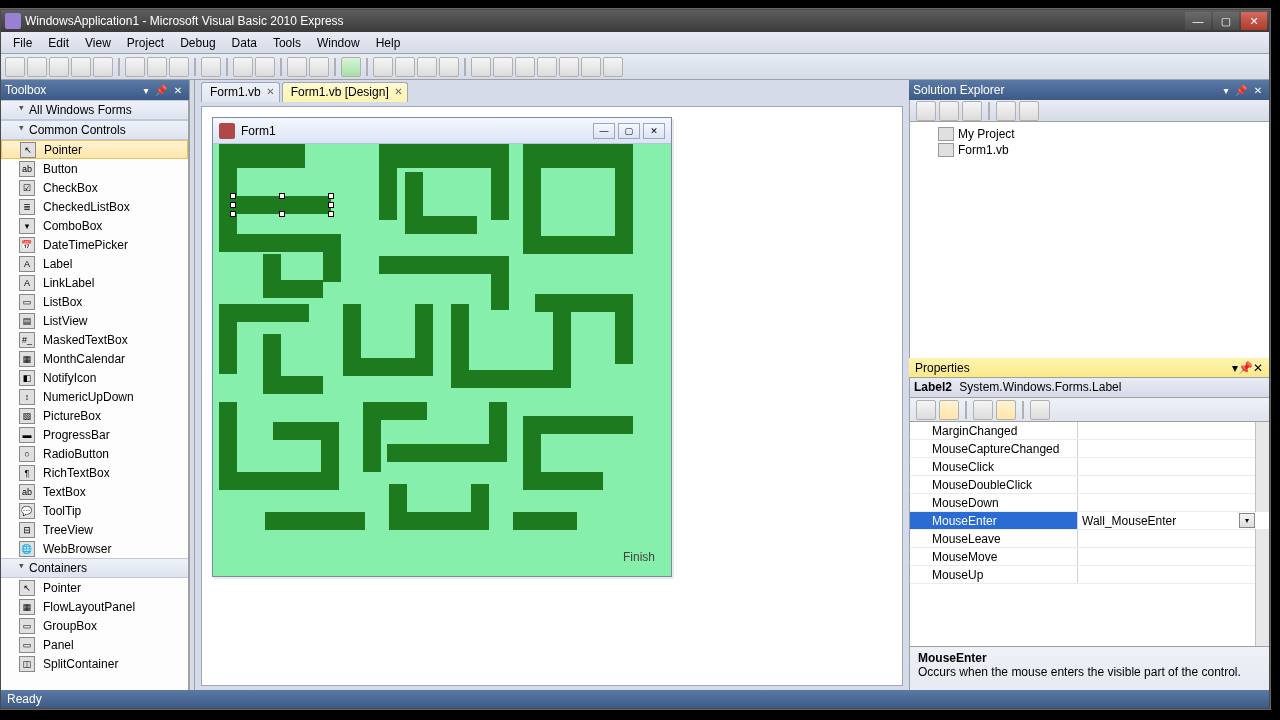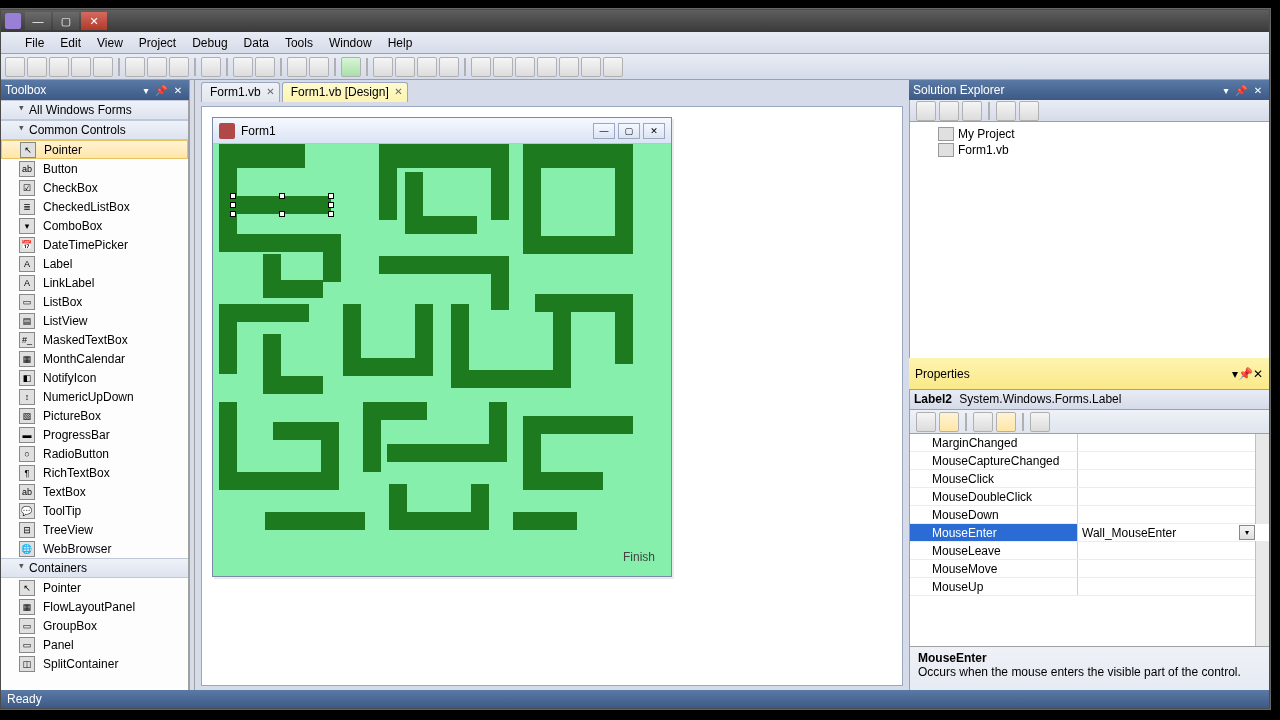--- a/index.html
+++ b/index.html
@@ -4,21 +4,21 @@
 <style>
 * { box-sizing: border-box; margin: 0; padding: 0; font-family: "Segoe UI", Tahoma, sans-serif; font-size: 12px; }
 body { width: 1280px; height: 720px; background: #000; overflow: hidden; position: relative; }
 .window { position: absolute; left: 0; top: 9px; width: 1270px; height: 700px; background: #fff; border: 1px solid #4b4b4b; box-shadow: 0 0 0 1px #666; }
 .titlebar { height: 22px; background: linear-gradient(#5e5e5e,#3a3a3a); display: flex; align-items: center; color: #fff; padding-left: 4px; }
 .titlebar .icon { width: 16px; height: 16px; background: #9a7fd6; margin-right: 4px; border-radius: 2px; }
 .titlebar .title { flex: 1; font-size: 12px; }
 .winbtns { display: flex; gap: 2px; padding-right: 2px; }
 .winbtn { width: 26px; height: 18px; background: linear-gradient(#6a6a6a,#4a4a4a); display: flex; align-items: center; justify-content: center; color: #fff; font-size: 11px; }
 .winbtn.close { background: linear-gradient(#d46a5f,#b03a2a); }
-.menubar { height: 22px; background: linear-gradient(#e8ecf5,#d6dbe9); display: flex; align-items: center; padding-left: 16px; border-bottom: 1px solid #a0a0a0; }
+.menubar { height: 22px; background: linear-gradient(#e8ecf5,#d6dbe9); display: flex; align-items: center; padding-left: 4px; border-bottom: 1px solid #a0a0a0; }
 .menuitem { padding: 2px 8px; cursor: default; }
 .toolbar { height: 26px; background: linear-gradient(#e8ecf5,#d6dbe9); border-bottom: 1px solid #a0a0a0; display: flex; align-items: center; padding-left: 4px; gap: 2px; }
 .tbtn { width: 20px; height: 20px; background: linear-gradient(#f5f5f5,#dcdcdc); border: 1px solid #b0b0b0; border-radius: 2px; }
 .tsep { width: 2px; height: 18px; background: #b0b0b0; margin: 0 3px; }
 
 .body { display: flex; height: calc(100% - 22px - 22px - 26px - 18px); }
 .left { width: 188px; display: flex; flex-direction: column; }
 .panel-header { height: 20px; background: linear-gradient(#5a79a5,#3c5a85); color: #fff; display: flex; align-items: center; padding: 0 4px; font-size: 12px; }
 .panel-header .spacer { flex: 1; }
 .panel-header .pin, .panel-header .x { width: 14px; height: 14px; display: flex; align-items: center; justify-content: center; font-size: 10px; cursor: default; margin-left: 2px; }
@@ -48,21 +48,21 @@
 
 .right { width: 360px; display: flex; flex-direction: column; }
 .sol-body { flex: 0 0 258px; background: #fff; border-left: 1px solid #a0a0a0; display:flex; flex-direction:column;}
 .sol-toolbar { height: 22px; background: linear-gradient(#e8ecf5,#d6dbe9); border-bottom: 1px solid #a0a0a0; display:flex; align-items:center; gap:3px; padding-left:6px; }
 .tree { padding: 4px; }
 .tree-item { display: flex; align-items: center; padding: 1px 2px; }
 .tree-item .ticon { width: 16px; height: 14px; margin-right: 4px; background:#e0e0e0; border:1px solid #999;}
 .tree-child { margin-left: 22px; }
 
 .props { flex: 1; display: flex; flex-direction: column; border-left: 1px solid #a0a0a0; background:#fff; }
-.props-hdr { height: 32px; background: linear-gradient(#fdf4b0,#fbe988); border-bottom: 1px solid #a0a0a0; display: flex; align-items: center; padding: 0 6px; }
+.props-hdr { height: 20px; background: linear-gradient(#fdf4b0,#fbe988); border-bottom: 1px solid #a0a0a0; display: flex; align-items: center; padding: 0 6px; }
 .props-sel { height: 20px; background: linear-gradient(#e8ecf5,#d6dbe9); padding: 2px 4px; border-bottom:1px solid #a0a0a0; white-space: nowrap; overflow: hidden; }
 .props-sel b { font-weight: bold; }
 .props-toolbar { height: 24px; background: linear-gradient(#eef1f7,#dfe4ee); border-bottom: 1px solid #a0a0a0; display:flex; align-items:center; gap:3px; padding-left:6px;}
 .props-grid { flex: 1; overflow: hidden; position: relative; }
 .prop-row { display: flex; height: 18px; border-bottom: 1px solid #ececec; }
 .prop-name { width: 168px; padding-left: 22px; border-right: 1px solid #d0d0d0; display:flex; align-items:center; }
 .prop-val { flex: 1; padding-left: 4px; position: relative; display:flex; align-items:center; }
 .prop-row.sel .prop-name { background: #2a6bd4; color: #fff; }
 .prop-row.sel .prop-val { background: #fff; }
 .prop-row.sel .prop-val .dd { position:absolute; right:14px; top:1px; width:16px; height:15px; border:1px solid #888; background:linear-gradient(#f5f5f5,#ddd); display:flex; align-items:center; justify-content:center; font-size:8px;}
@@ -71,20 +71,21 @@
 .props-scroll { position:absolute; right:0; top:0; bottom:0; width:14px; background:#e8e8e8; border-left:1px solid #c0c0c0;}
 
 .statusbar { height: 18px; background: linear-gradient(#5a79a5,#3c5a85); color: #fff; display: flex; align-items: center; padding-left: 6px; font-size: 11px; }
 </style>
 </head>
 <body>
 
 <div class="window">
   <div class="titlebar">
     <div class="icon"></div>
+    <div class="title">WindowsApplication1 - Microsoft Visual Basic 2010 Express</div>
     <div class="winbtns">
       <div class="winbtn">—</div>
       <div class="winbtn">▢</div>
       <div class="winbtn close">✕</div>
     </div>
   </div>
 
   <div class="menubar" id="menubar">
       <div class="menuitem">File</div>
       <div class="menuitem">Edit</div>

